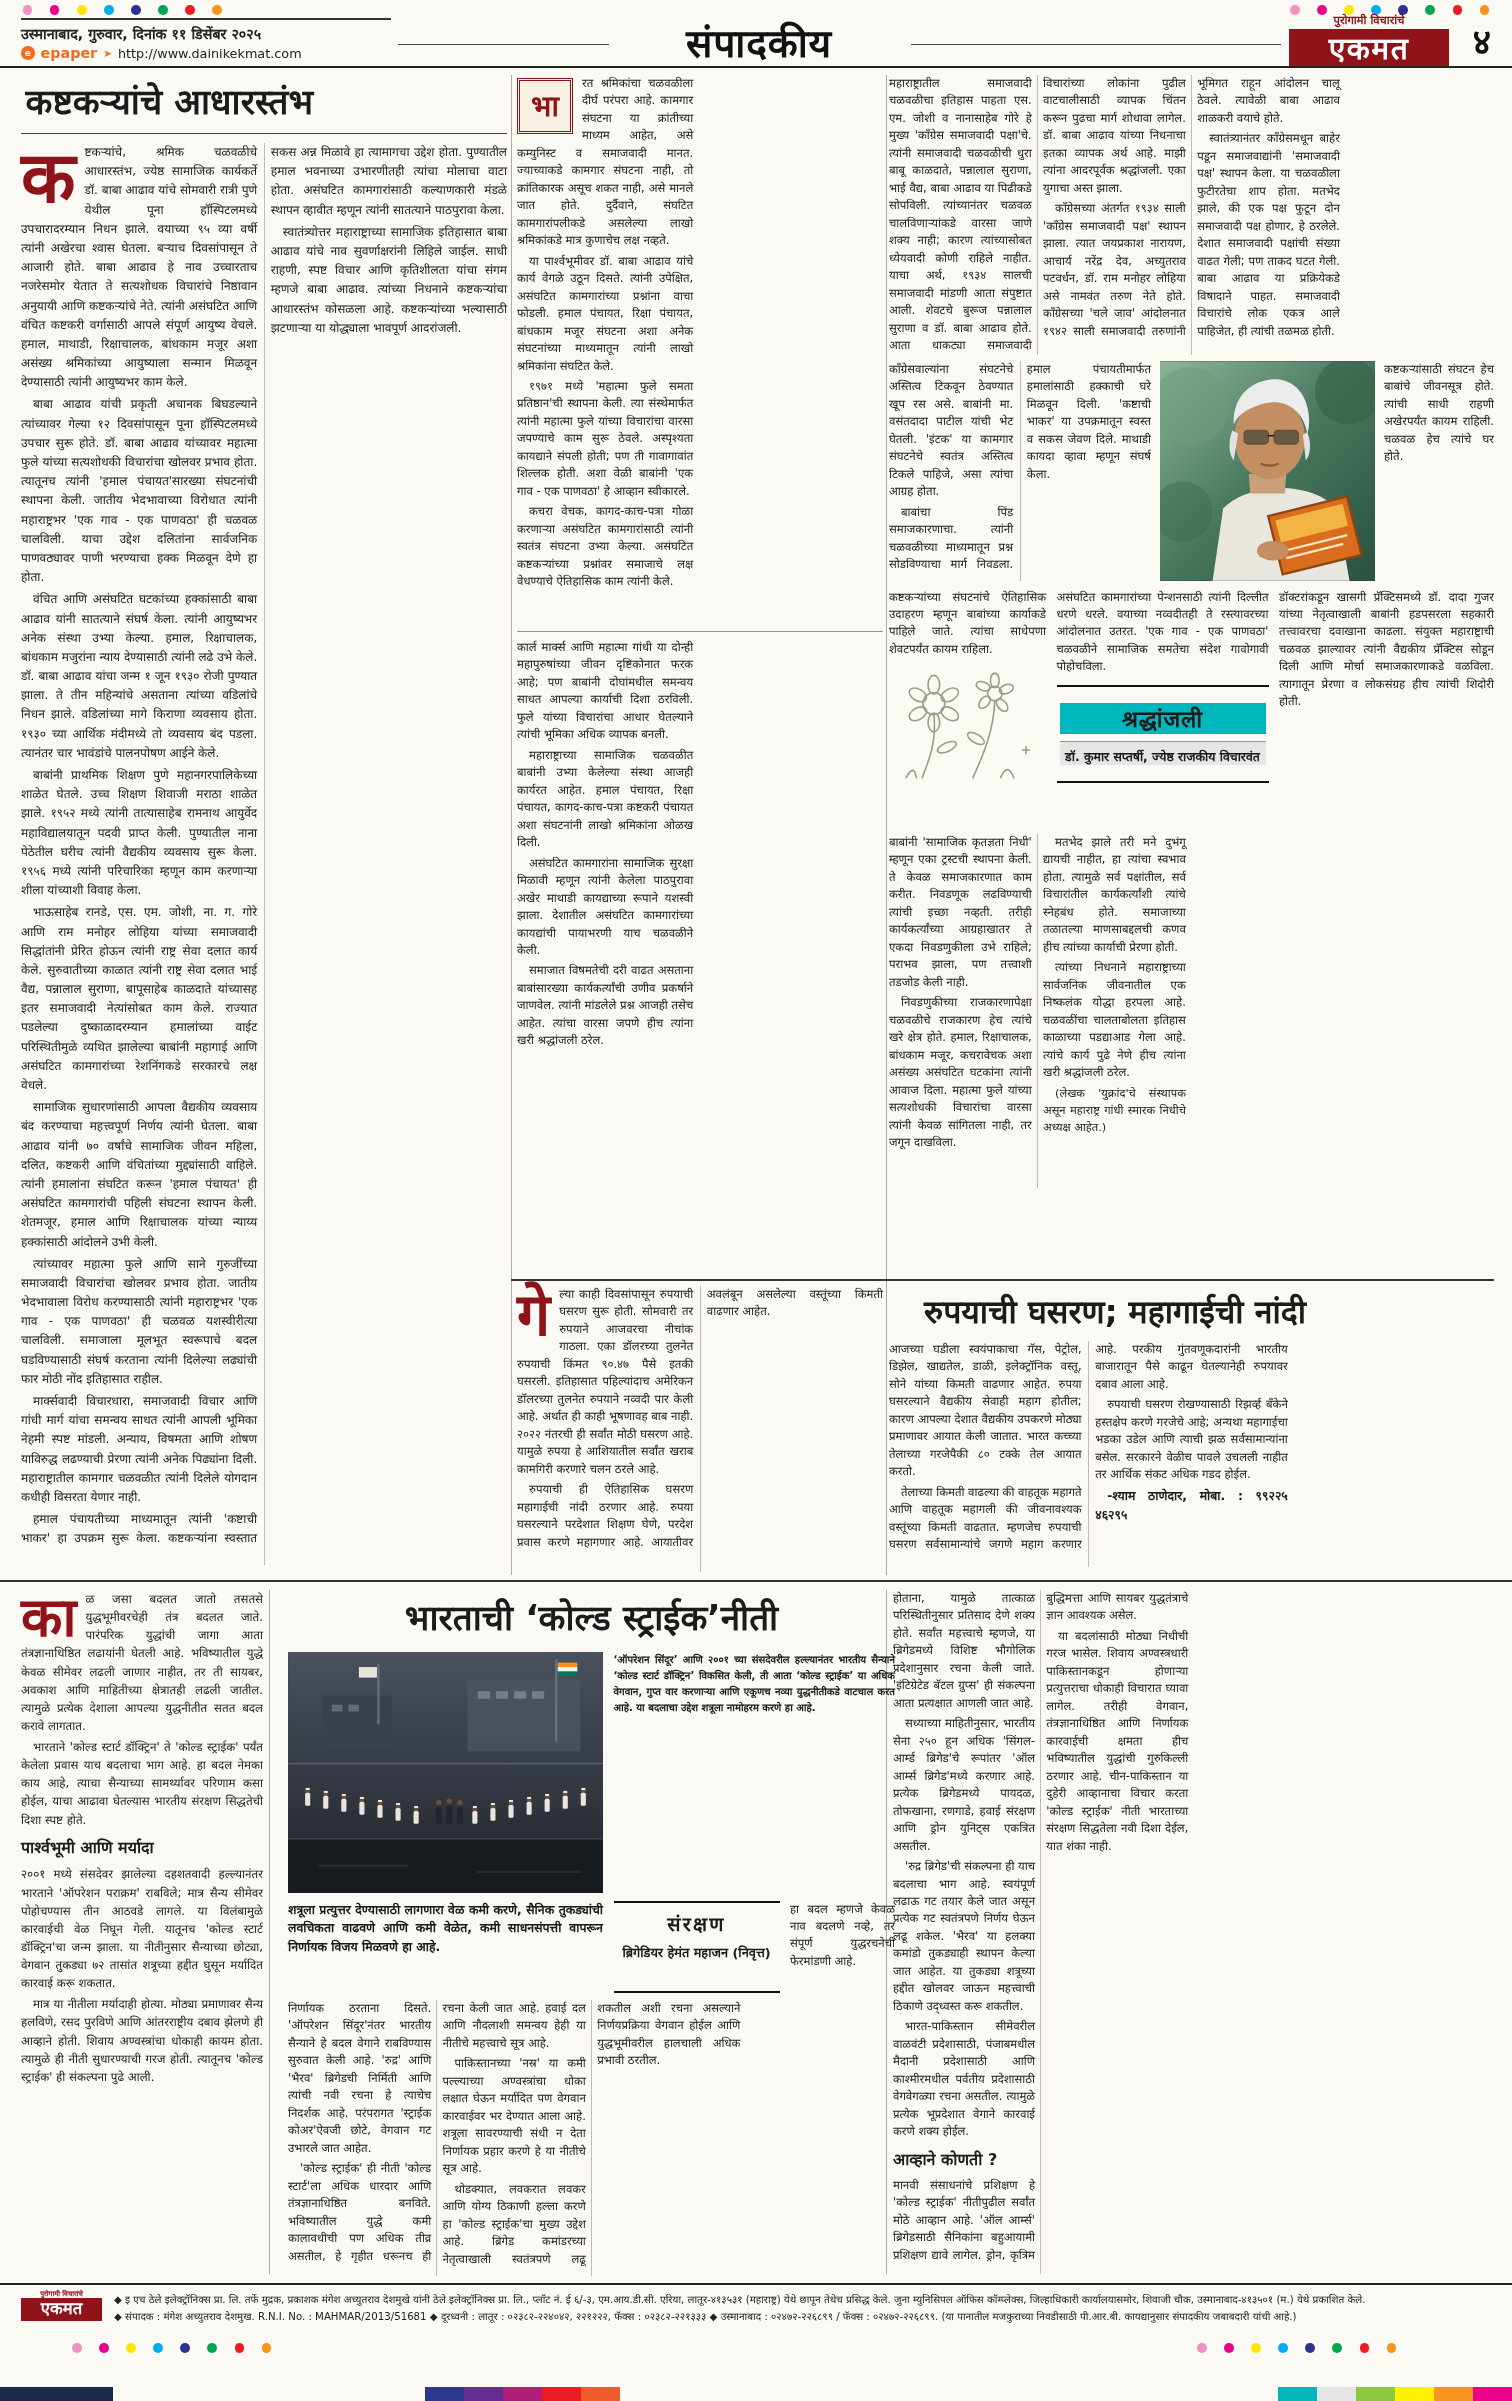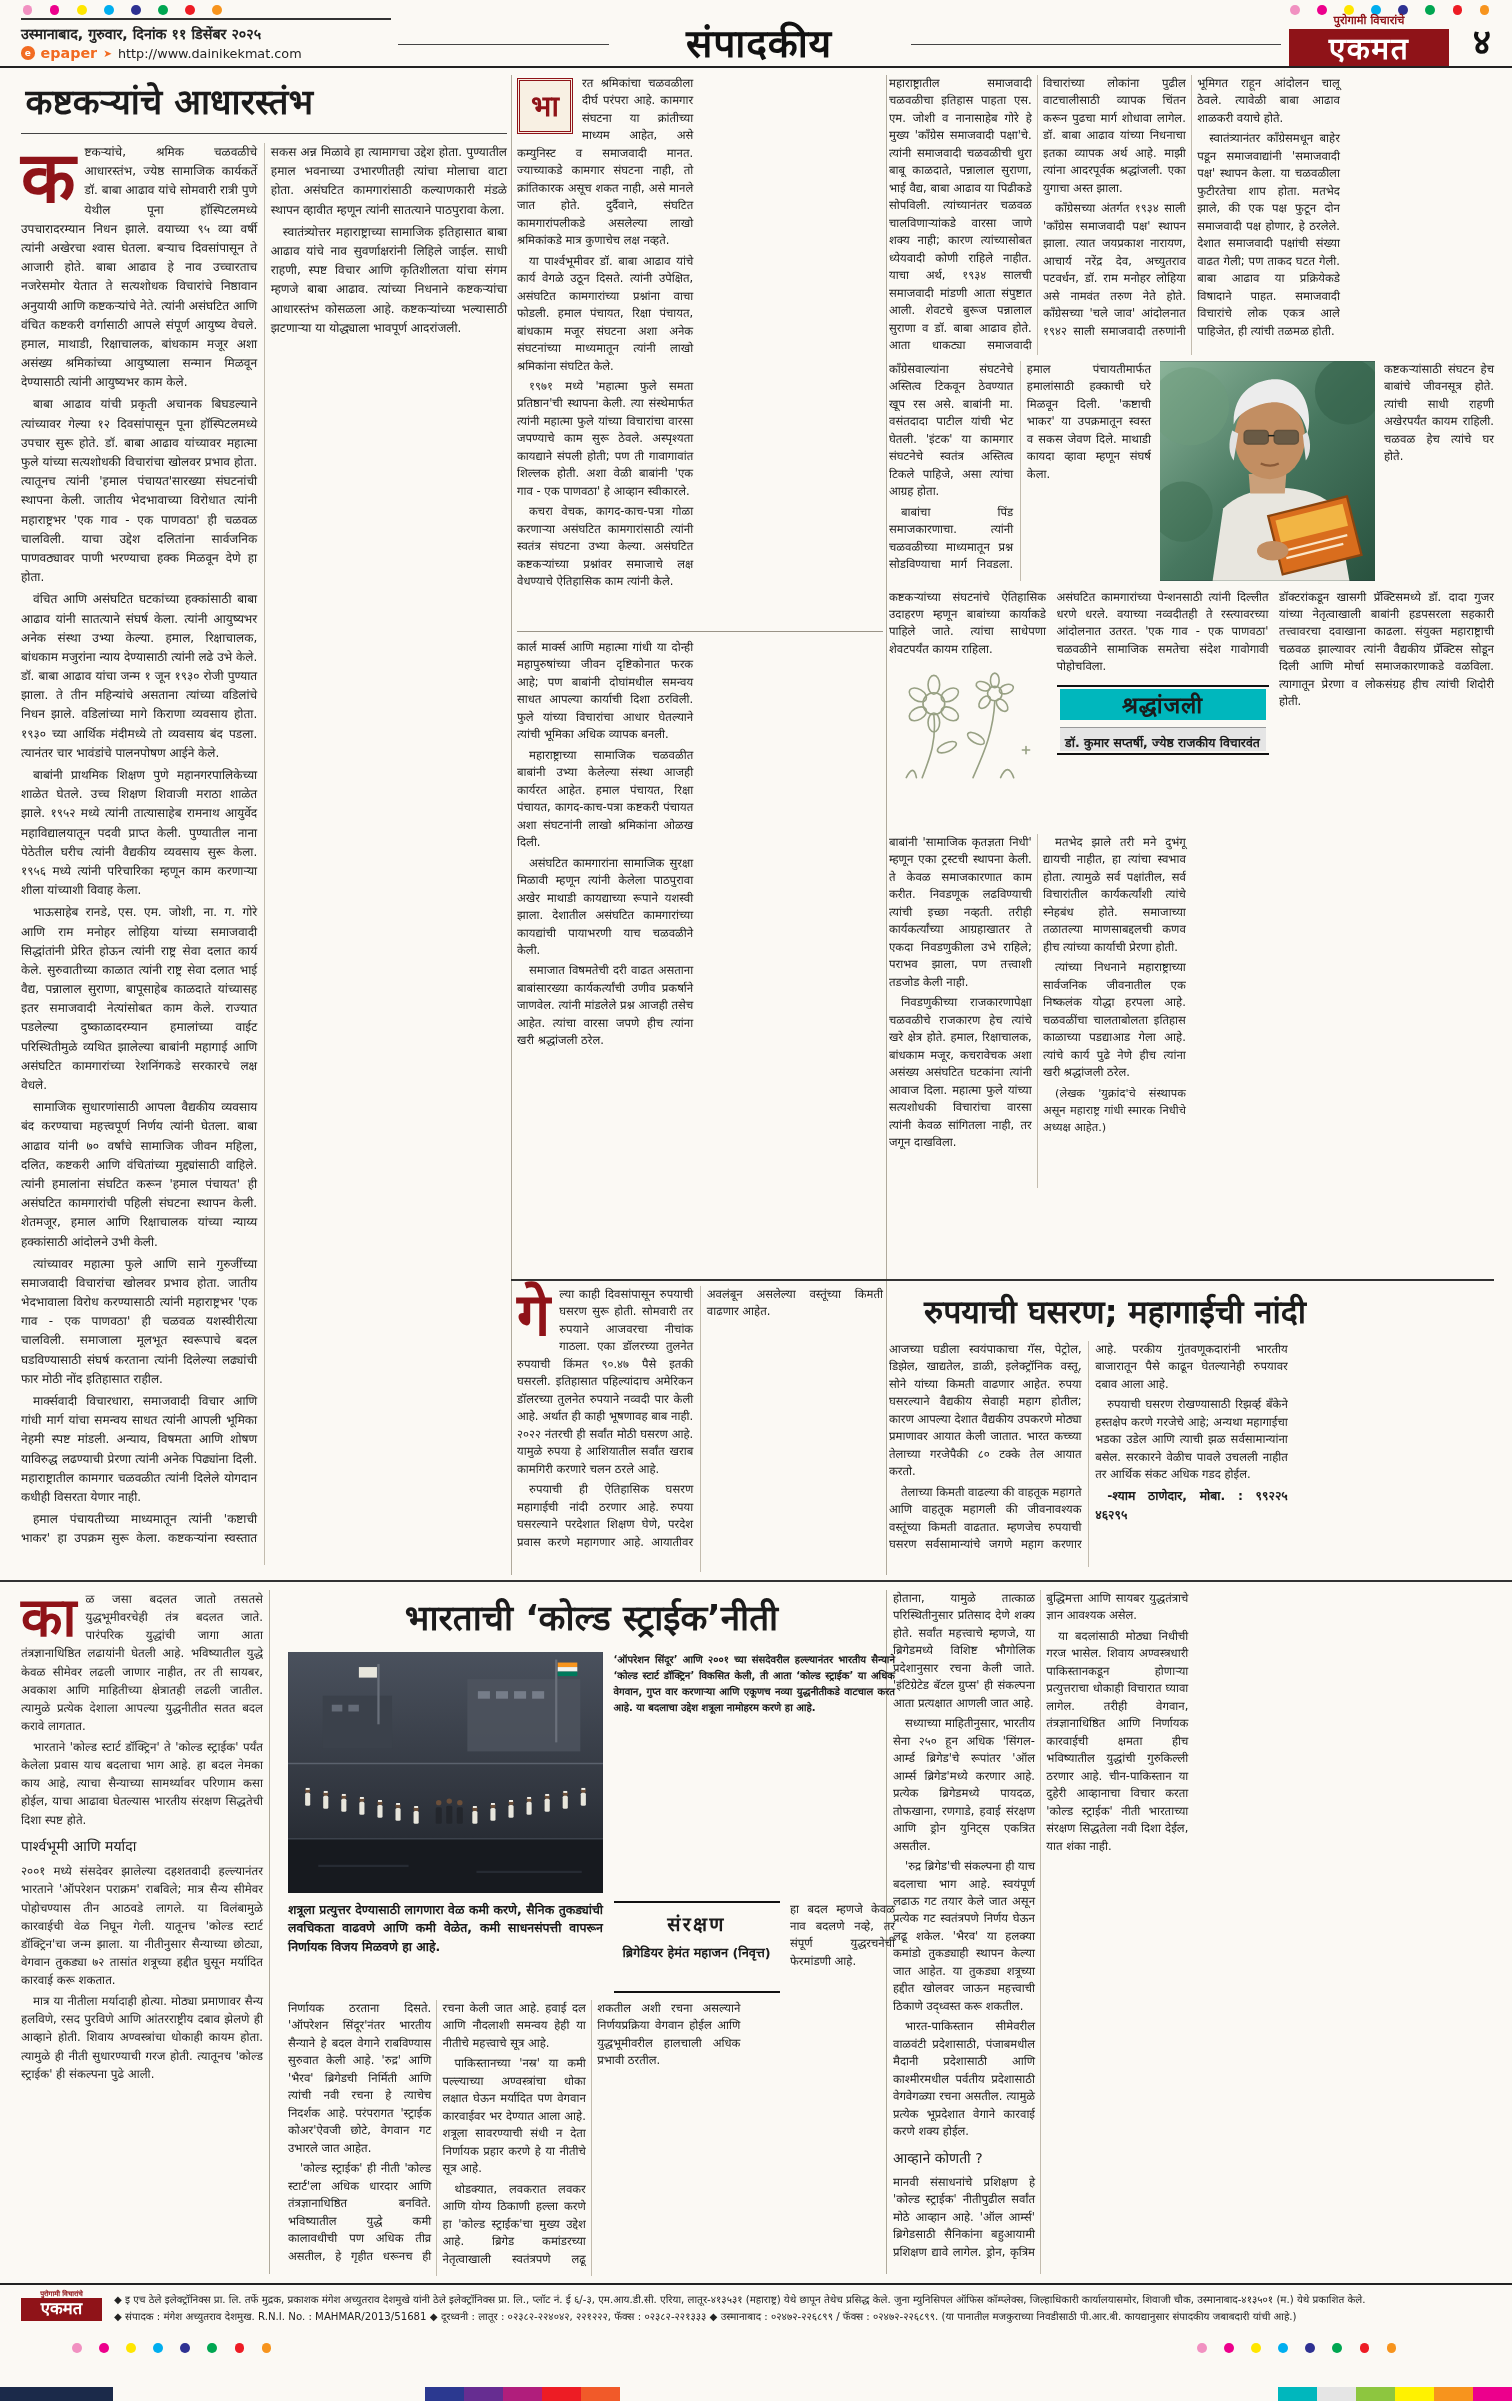--- a/index.html
+++ b/index.html
@@ -43,27 +43,27 @@
 
   .dc{float:left;font-weight:bold;color:#8f1318;font-size:71px;line-height:59px;padding:4.5px 9px 1.5px 0;}
   .dc-box{float:left;width:50px;height:50px;border:3px double #8f1318;background:#f8f0e3;color:#8f1318;
     font-size:29px;font-weight:bold;display:flex;align-items:center;justify-content:center;margin:3px 9px 3px 0;}
 
   .worker-head{font-size:35px;font-weight:bold;margin:0;padding:1.5px 0 9px 4.5px;}
   .head-rule{height:1.5px;background:#444;margin-bottom:9px;}
   .warrior-head{font-size:42px;font-weight:bold;margin:0;text-align:center;padding:0 0 10.5px 0;}
   .rupee-head{font-size:32px;font-weight:bold;margin:0;padding:3px 0 9px 35px;}
   .cold-head{font-size:35px;font-weight:bold;margin:0;text-align:center;padding:3px 0 12px 0;}
-  .subhead{font-size:14px;font-weight:normal;margin:7.5px 0 4.5px 0;text-indent:0;}
+  .subhead{font-size:16px;font-weight:bold;margin:7.5px 0 4.5px 0;text-indent:0;}
   .byline{font-weight:bold;font-size:12.4px;margin-top:7.5px;text-indent:0;}
   .footnote{font-weight:normal;font-size:11.3px;margin-top:7.5px;}
   .intro-lead{font-size:10px;line-height:1.6;font-weight:bold;text-align:justify;}
   .photo-caption{font-size:12.4px;line-height:1.5;font-weight:bold;text-align:justify;}
 
-  .tribute{border-top:2.3px solid #111;border-bottom:2.3px solid #111;text-align:center;padding:2px 3px;margin-top:9px;}
+  .tribute{border-top:2.3px solid #111;border-bottom:2.3px solid #111;text-align:center;padding:16px 3px;margin-top:9px;}
   .tribute .t1{font-size:22.6px;font-weight:bold;letter-spacing:0.8px;}
   .tribute .t2{font-size:12.4px;font-weight:bold;margin-top:6.8px;border-top:0.8px solid #999;padding-top:6.8px;}
   .defbox{border-top:2.3px solid #111;border-bottom:2.3px solid #111;text-align:center;padding:7.5px 3px;}
   .defbox .d1{font-size:19.6px;font-weight:bold;letter-spacing:2.3px;}
   .defbox .d2{font-size:12.8px;font-weight:bold;margin-top:6px;}
 
   .row{display:flex;}
   .photo-frame{background:#223;overflow:hidden;}
   .photo-frame svg{display:block;width:100%;height:100%;}
 

